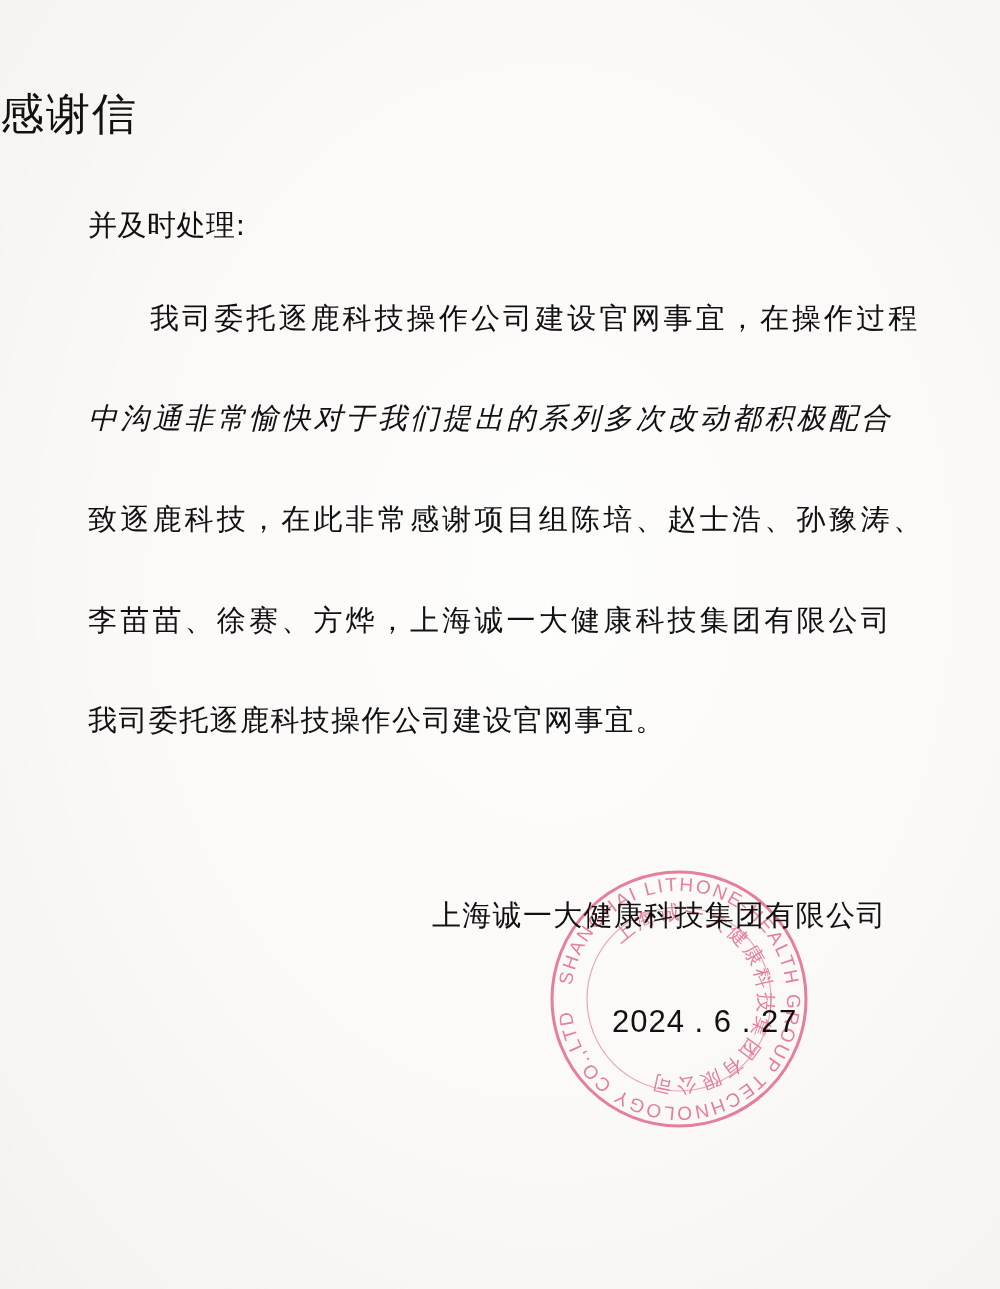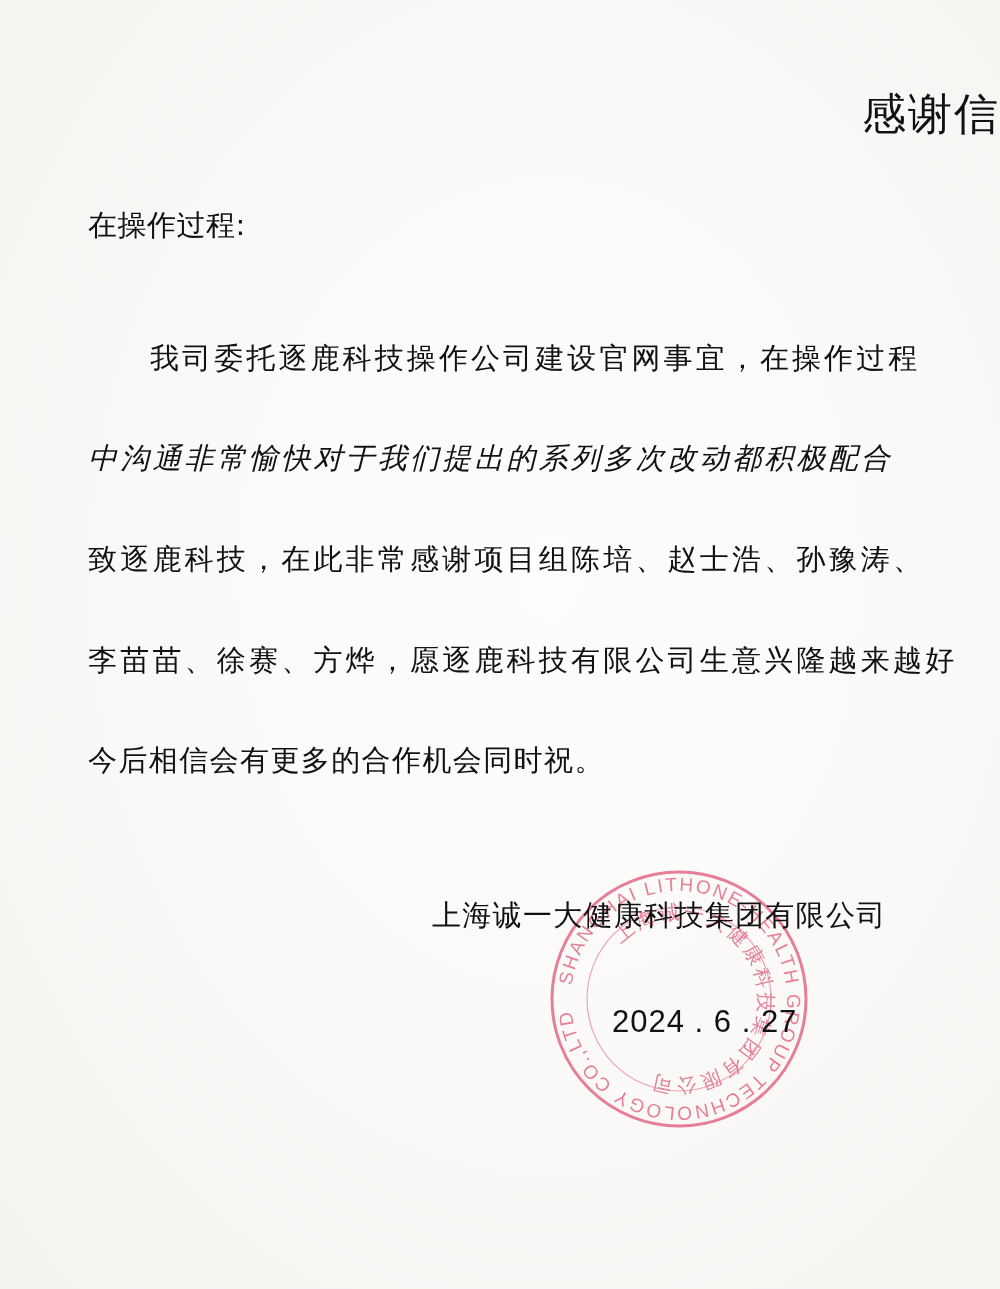--- a/index.html
+++ b/index.html
@@ -19,42 +19,41 @@
       position: absolute;
       left: 0; top: 0;
       width: 1000px;
       height: 1289px;
     }
     .title {
       position: absolute;
       left: 0;
       width: 1000px;
       top: 84px;
-      text-align: right;
+      text-align: left;
       font-size: 44px;
       line-height: 60px;
       letter-spacing: 2px;
       color: #111;
     }
     .salutation {
       position: absolute;
       left: 88px;
       top: 203px;
       font-size: 29px;
       line-height: 44px;
       letter-spacing: 0.5px;
     }
     .body-line {
       position: absolute;
       left: 88px;
       font-size: 29px;
       line-height: 44px;
       white-space: nowrap;
       letter-spacing: 3.2px;
-      margin-top: 40px;
     }
     .line-1 { top: 296px; left: 150px; letter-spacing: 3.1px; }
     .line-2 { top: 396px; font-style: italic; }
     .line-3 { top: 497px; }
     .line-4 { top: 598px; }
     .line-5 { top: 698px; letter-spacing: 1.4px; }
 
     .stamp {
       position: absolute;
       left: 548px;
@@ -84,27 +83,27 @@
       z-index: 2;
     }
   </style>
 </head>
 <body>
 
 <div class="page">
 
   <div class="title">感谢信</div>
 
-  <div class="salutation">在操作过程:</div>
+  <div class="salutation">并及时处理:</div>
 
   <div class="body-line line-1">我司委托逐鹿科技操作公司建设官网事宜，在操作过程</div>
   <div class="body-line line-2">中沟通非常愉快对于我们提出的系列多次改动都积极配合</div>
   <div class="body-line line-3">致逐鹿科技，在此非常感谢项目组陈培、赵士浩、孙豫涛、</div>
-  <div class="body-line line-4">李苗苗、徐赛、方烨，愿逐鹿科技有限公司生意兴隆越来越好</div>
-  <div class="body-line line-5">今后相信会有更多的合作机会同时祝。</div>
+  <div class="body-line line-4">李苗苗、徐赛、方烨，上海诚一大健康科技集团有限公司</div>
+  <div class="body-line line-5">我司委托逐鹿科技操作公司建设官网事宜。</div>
 
   <div class="stamp">
     <svg width="262" height="262" viewBox="0 0 262 262" xmlns="http://www.w3.org/2000/svg">
       <defs>
         <path id="outerArc" d="M 131,131 m -108,0 a 108,108 0 1,1 216,0 a 108,108 0 1,1 -216,0"></path>
         <path id="innerArc" d="M 131,131 m -80,0 a 80,80 0 1,1 160,0 a 80,80 0 1,1 -160,0"></path>
       </defs>
       <g opacity="0.75">
         <circle cx="131" cy="131" r="127" fill="none" stroke="#e0567a" stroke-width="3"></circle>
         <circle cx="131" cy="131" r="92" fill="none" stroke="#e587a2" stroke-width="1.2"></circle>

